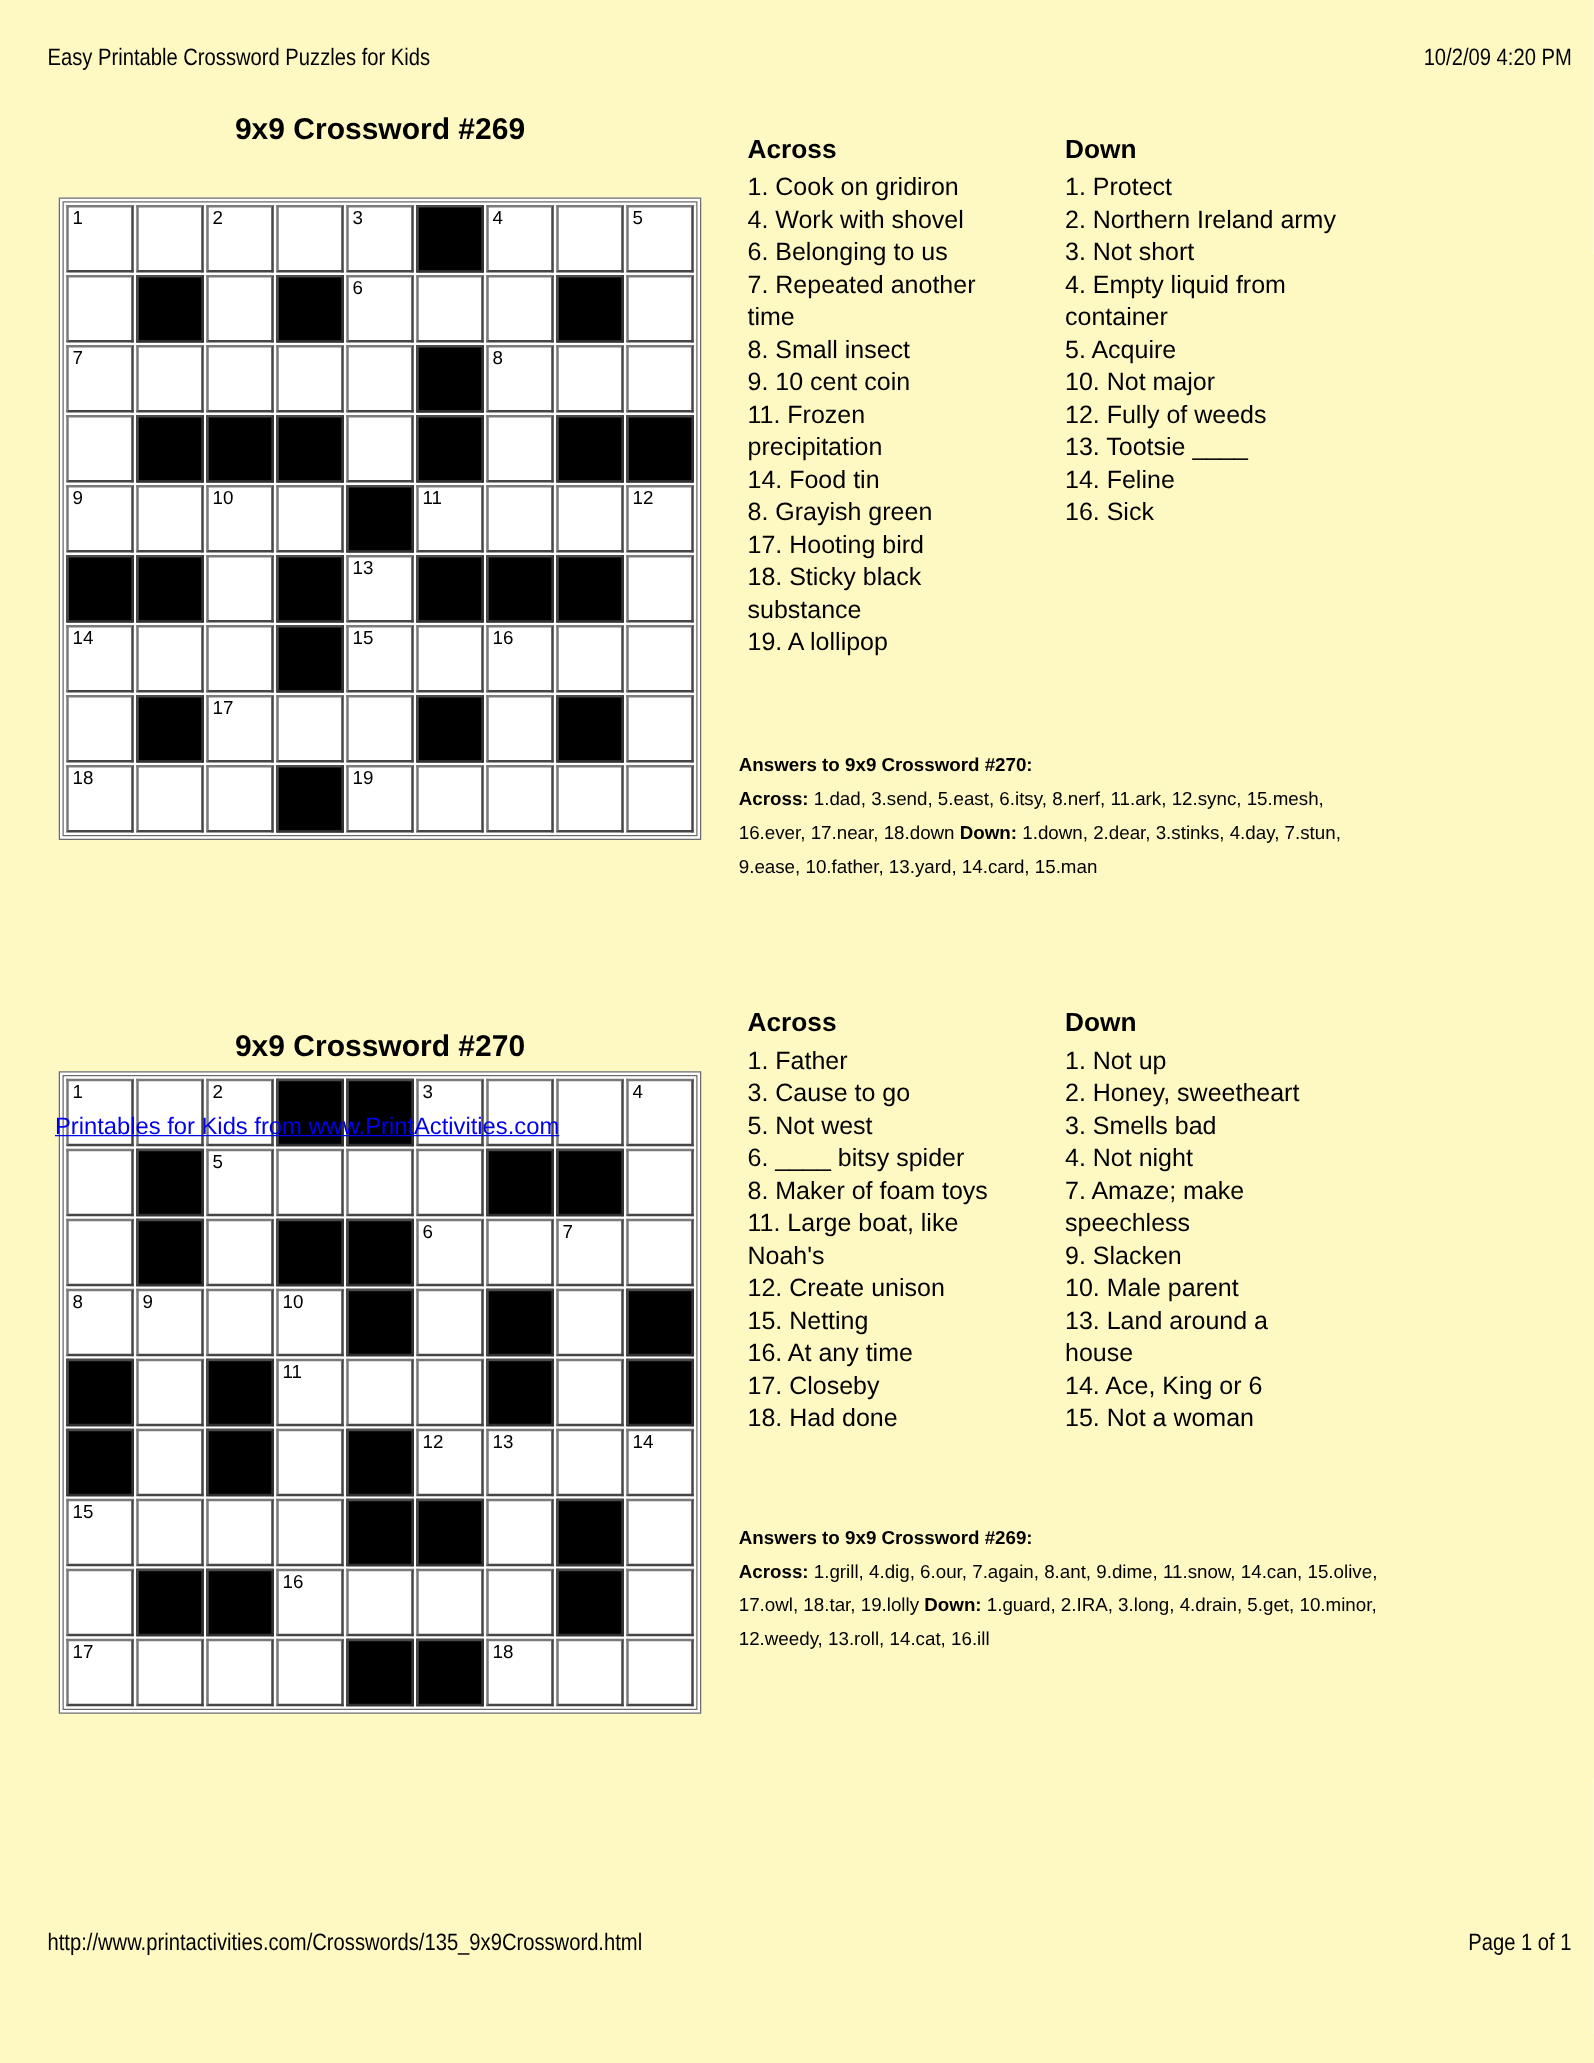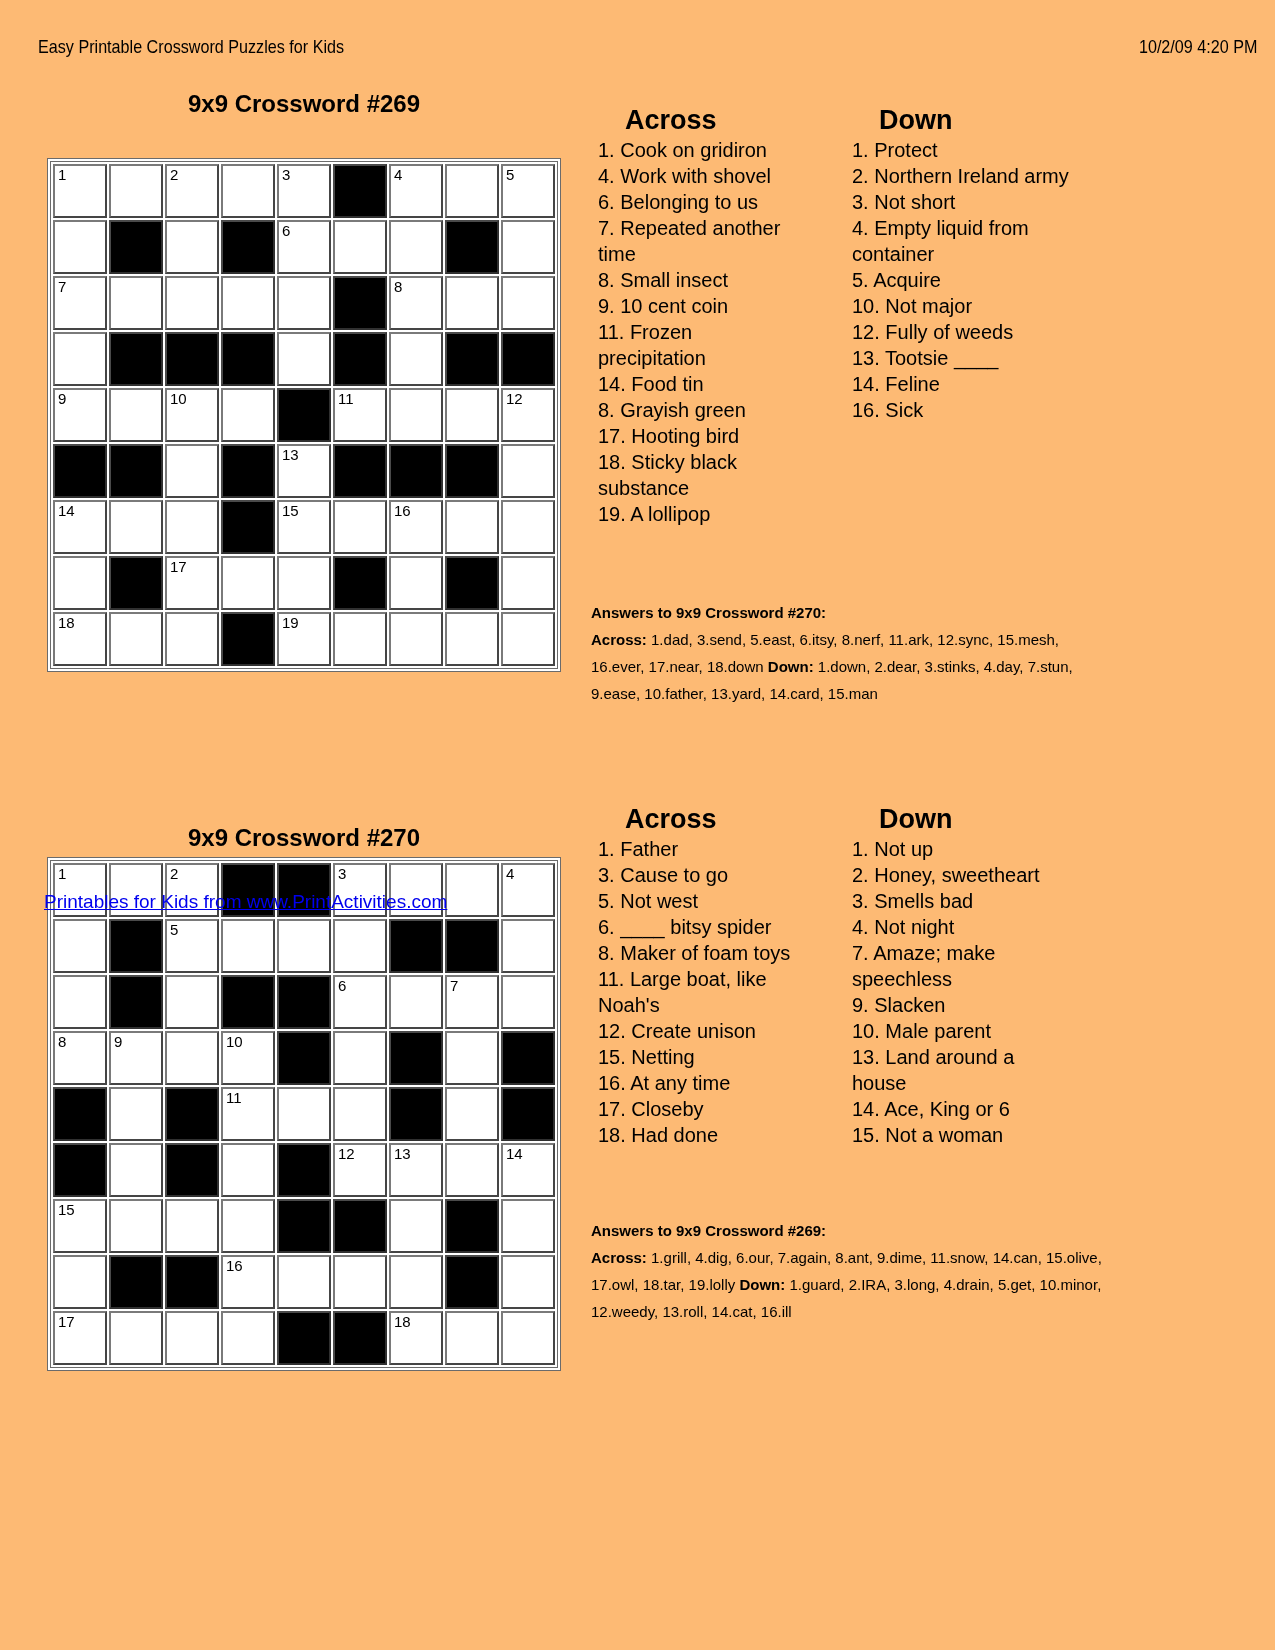--- a/index.html
+++ b/index.html
@@ -1,16 +1,16 @@
 <!DOCTYPE html>
 <html><head>
 <meta charset="utf-8">
 <style>
   html,body{margin:0;padding:0;background:#ffffff;}
-  .page{position:relative;width:1275px;height:1650px;background:#fdba74;overflow:hidden;
+  .page{position:relative;width:1275px;height:1650px;background:#fef9c3;overflow:hidden;
         font-family:"Liberation Sans","DejaVu Sans",sans-serif;color:#000;}
 
   
   .chrome{position:absolute;left:38px;right:18px;display:flex;justify-content:space-between;
           font-size:19px;color:#000;}
   .chrome .l{transform:scaleX(0.85);transform-origin:0 50%;white-space:nowrap;}
   .chrome .r{transform:scaleX(0.85);transform-origin:100% 50%;white-space:nowrap;}
   #hdr{top:36px;}
   #ftr{top:1544px;}
 
@@ -21,21 +21,21 @@
   
   .xw-grid{position:absolute;left:47px;display:grid;grid-template-columns:repeat(9,54px);
            grid-auto-rows:54px;gap:2px;padding:2px;border:4px double #6b6b6b;background:#fff;}
   .cell{box-sizing:border-box;width:54px;height:54px;background:#fff;
         border:2px solid;border-color:#7a7a7a #454545 #454545 #7a7a7a;}
   .cell.black{background:#000;border-color:#4a4a4a #303030 #303030 #4a4a4a;}
   .cnum{display:block;font-size:15px;line-height:16px;padding:1px 0 0 3px;color:#000;}
 
   
   .clues{position:absolute;font-size:20px;line-height:26px;}
-  .clue-head{font-size:27px;font-weight:bold;line-height:26px;margin-bottom:4px;margin-left:27px;}
+  .clue-head{font-size:21px;font-weight:bold;line-height:26px;margin-bottom:4px;}
   .clue{margin:0;}
   #ac269{left:598px;top:107px;width:201px;}
   #dn269{left:852px;top:107px;width:233px;}
   #ac270{left:598px;top:806px;width:201px;}
   #dn270{left:852px;top:806px;width:205px;}
 
   
   .answers{position:absolute;left:591px;width:524px;font-size:15px;line-height:27px;}
   .ans-head{font-weight:bold;}
   .ans-body b{font-weight:bold;}
@@ -389,14 +389,18 @@
   <div class="answers" id="ans269">
     <div class="ans-head">Answers to 9x9 Crossword #269:</div>
     <div class="ans-body">
       <b>Across:</b>
       <span>1.grill, 4.dig, 6.our, 7.again, 8.ant, 9.dime, 11.snow, 14.can, 15.olive, 17.owl, 18.tar, 19.lolly</span>
       <b>Down:</b>
       <span>1.guard, 2.IRA, 3.long, 4.drain, 5.get, 10.minor, 12.weedy, 13.roll, 14.cat, 16.ill</span>
     </div>
   </div>
 
+  <div class="chrome" id="ftr">
+    <span class="l">http://www.printactivities.com/Crosswords/135_9x9Crossword.html</span>
+    <span class="r">Page 1 of 1</span>
+  </div>
 
 </div>
 
 </body></html>

